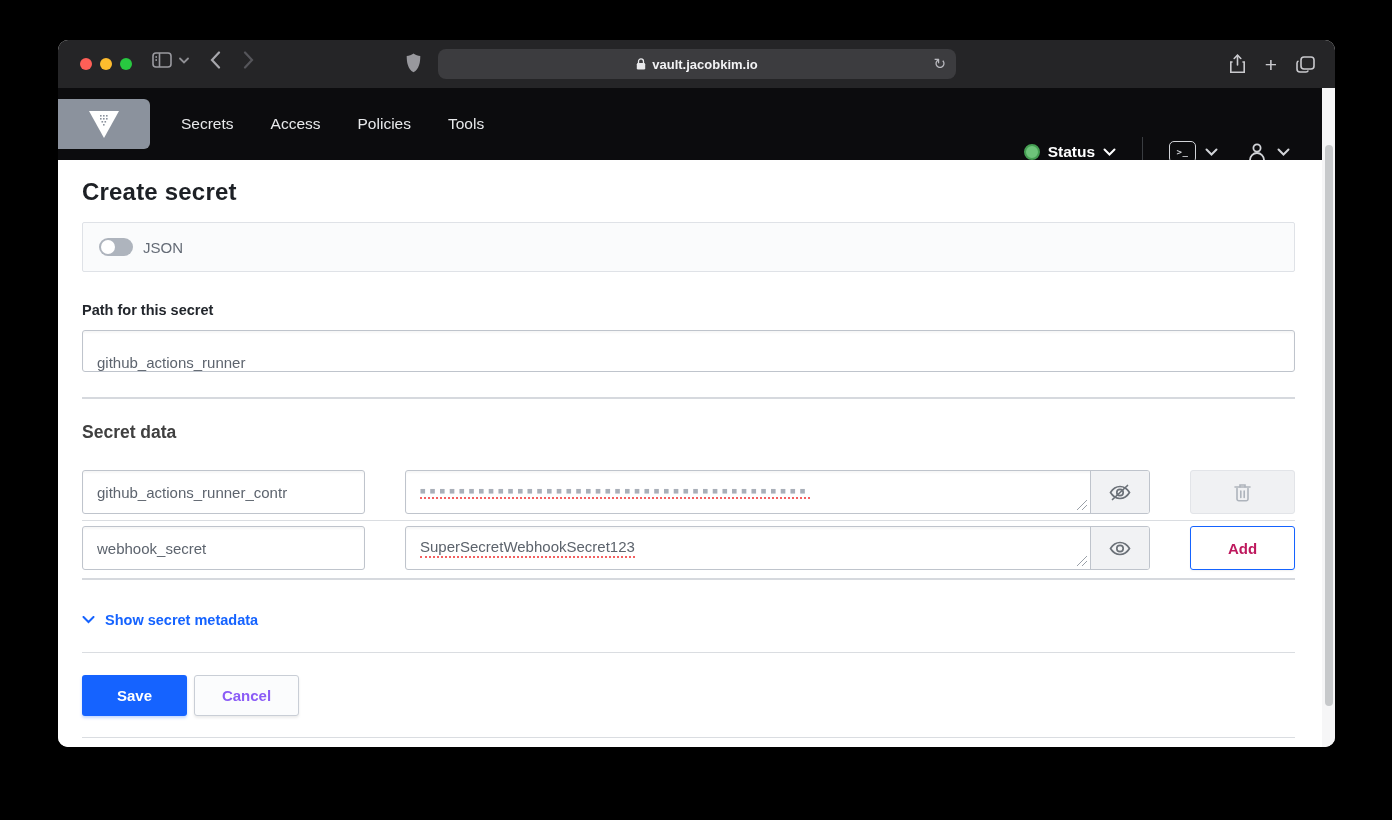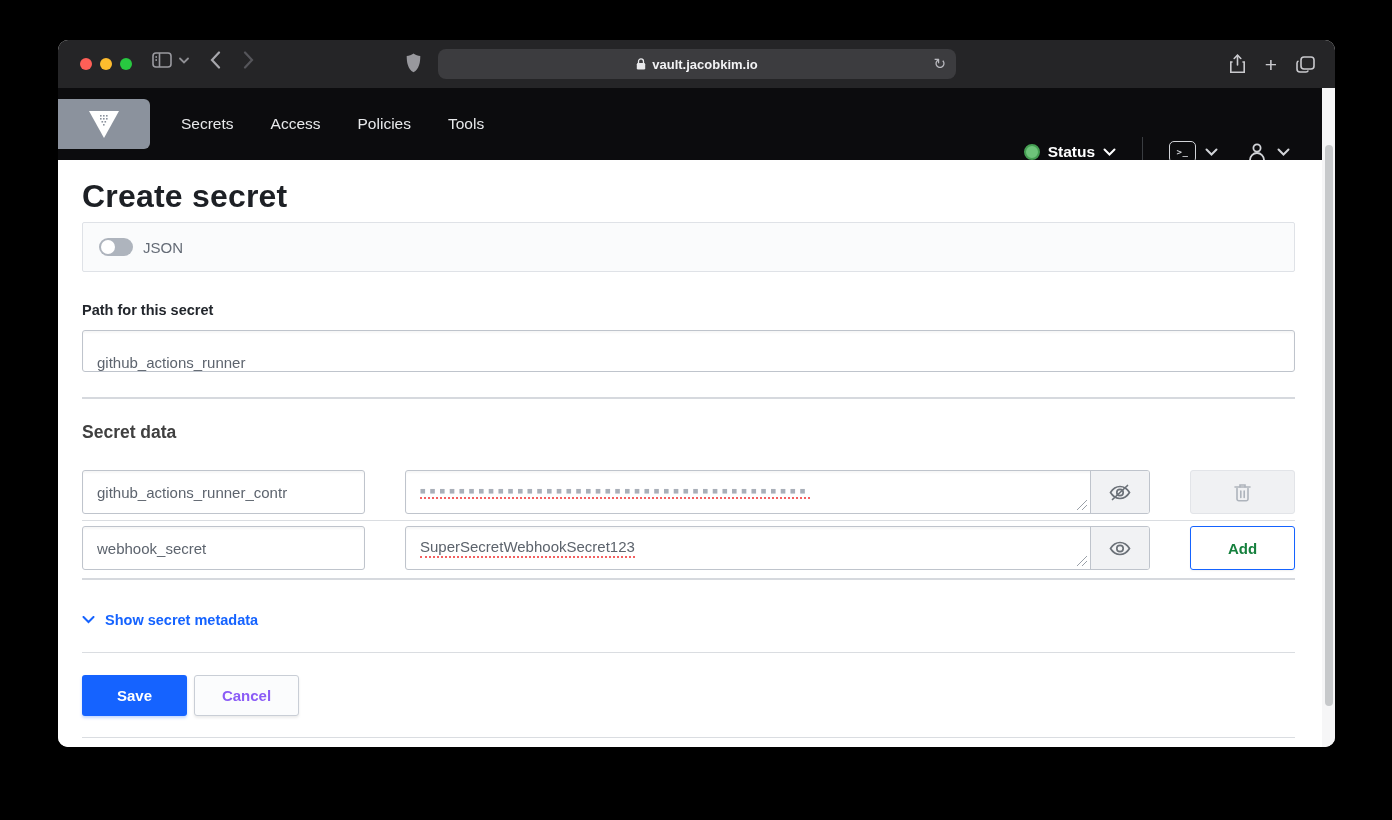--- a/index.html
+++ b/index.html
@@ -50,21 +50,21 @@
   .chev-gap { margin-left:9px; margin-right:0; display:flex; }
 
   
   .scroll-track { position:absolute; right:0; top:48px; width:13px; height:659px;
                   background:#f6f6f7; }
   .scroll-thumb { position:absolute; right:2.5px; top:57px; width:8px; height:561px;
                   background:#c7c9cb; border-radius:4px; }
 
   
   .content { position:absolute; left:0; top:120px; width:1264px; height:587px; background:#fff; }
-  .page-title { position:absolute; left:24px; top:18px; font-size:32px; font-weight:700;
+  .page-title { position:absolute; left:24px; top:18px; font-size:24px; font-weight:700;
                 color:#1d2025; letter-spacing:.2px; }
 
   .json-box { position:absolute; left:24px; top:62px; width:1213px; height:50px;
               background:#fafbfc; border:1px solid #dfe2e7; border-radius:2px;
               display:flex; align-items:center; padding-left:16px; }
   .toggle { width:34px; height:18px; border-radius:9px; background:#aeb4bd; position:relative;
             cursor:pointer; }
   .toggle .knob { position:absolute; left:2px; top:2px; width:14px; height:14px;
                   border-radius:50%; background:#fff; }
   .json-label { margin-left:10px; color:#646b76; font-size:15px; }
@@ -100,21 +100,21 @@
   .resize-handle { position:absolute; right:3px; bottom:3px; width:10px; height:10px;
         background:
           linear-gradient(135deg, transparent 0 46%, #9aa0a8 46% 54%, transparent 54%),
           linear-gradient(135deg, transparent 0 72%, #9aa0a8 72% 80%, transparent 80%);
   }
   .eye-btn { width:59px; height:100%; background:#f1f2f4; border-left:1px solid #bfc4cc;
              display:flex; align-items:center; justify-content:center; cursor:pointer; }
   .action-btn { position:absolute; right:0; top:0; width:105px; height:44px; border-radius:3px;
                 display:flex; align-items:center; justify-content:center; cursor:pointer; }
   .trash-btn { background:#f0f1f3; border:1px solid #e2e4e8; }
-  .add-btn { background:#fff; border:1.8px solid #1563ff; color:#15803d; font-size:15px;
+  .add-btn { background:#fff; border:1.8px solid #1563ff; color:#be185d; font-size:15px;
              font-weight:700; box-shadow:0 1px 2px rgba(0,0,0,.06); }
 
   .metadata-link { position:absolute; left:24px; top:452px; display:flex; align-items:center;
                    gap:10px; color:#1563ff; font-size:14.5px; font-weight:600; cursor:pointer; }
 
   .btn-row { position:absolute; left:24px; top:515px; display:flex; gap:7px; }
   .btn { height:41px; width:105px; border-radius:3px; display:flex; align-items:center;
          justify-content:center; font-size:15px; font-weight:700; cursor:pointer; }
   .save-btn { background:#1563ff; color:#fff; box-shadow:0 2px 3px rgba(21,99,255,.25); }
   .cancel-btn { background:#fbfcfd; color:#8b5cf6; border:1px solid #c9ced6;

